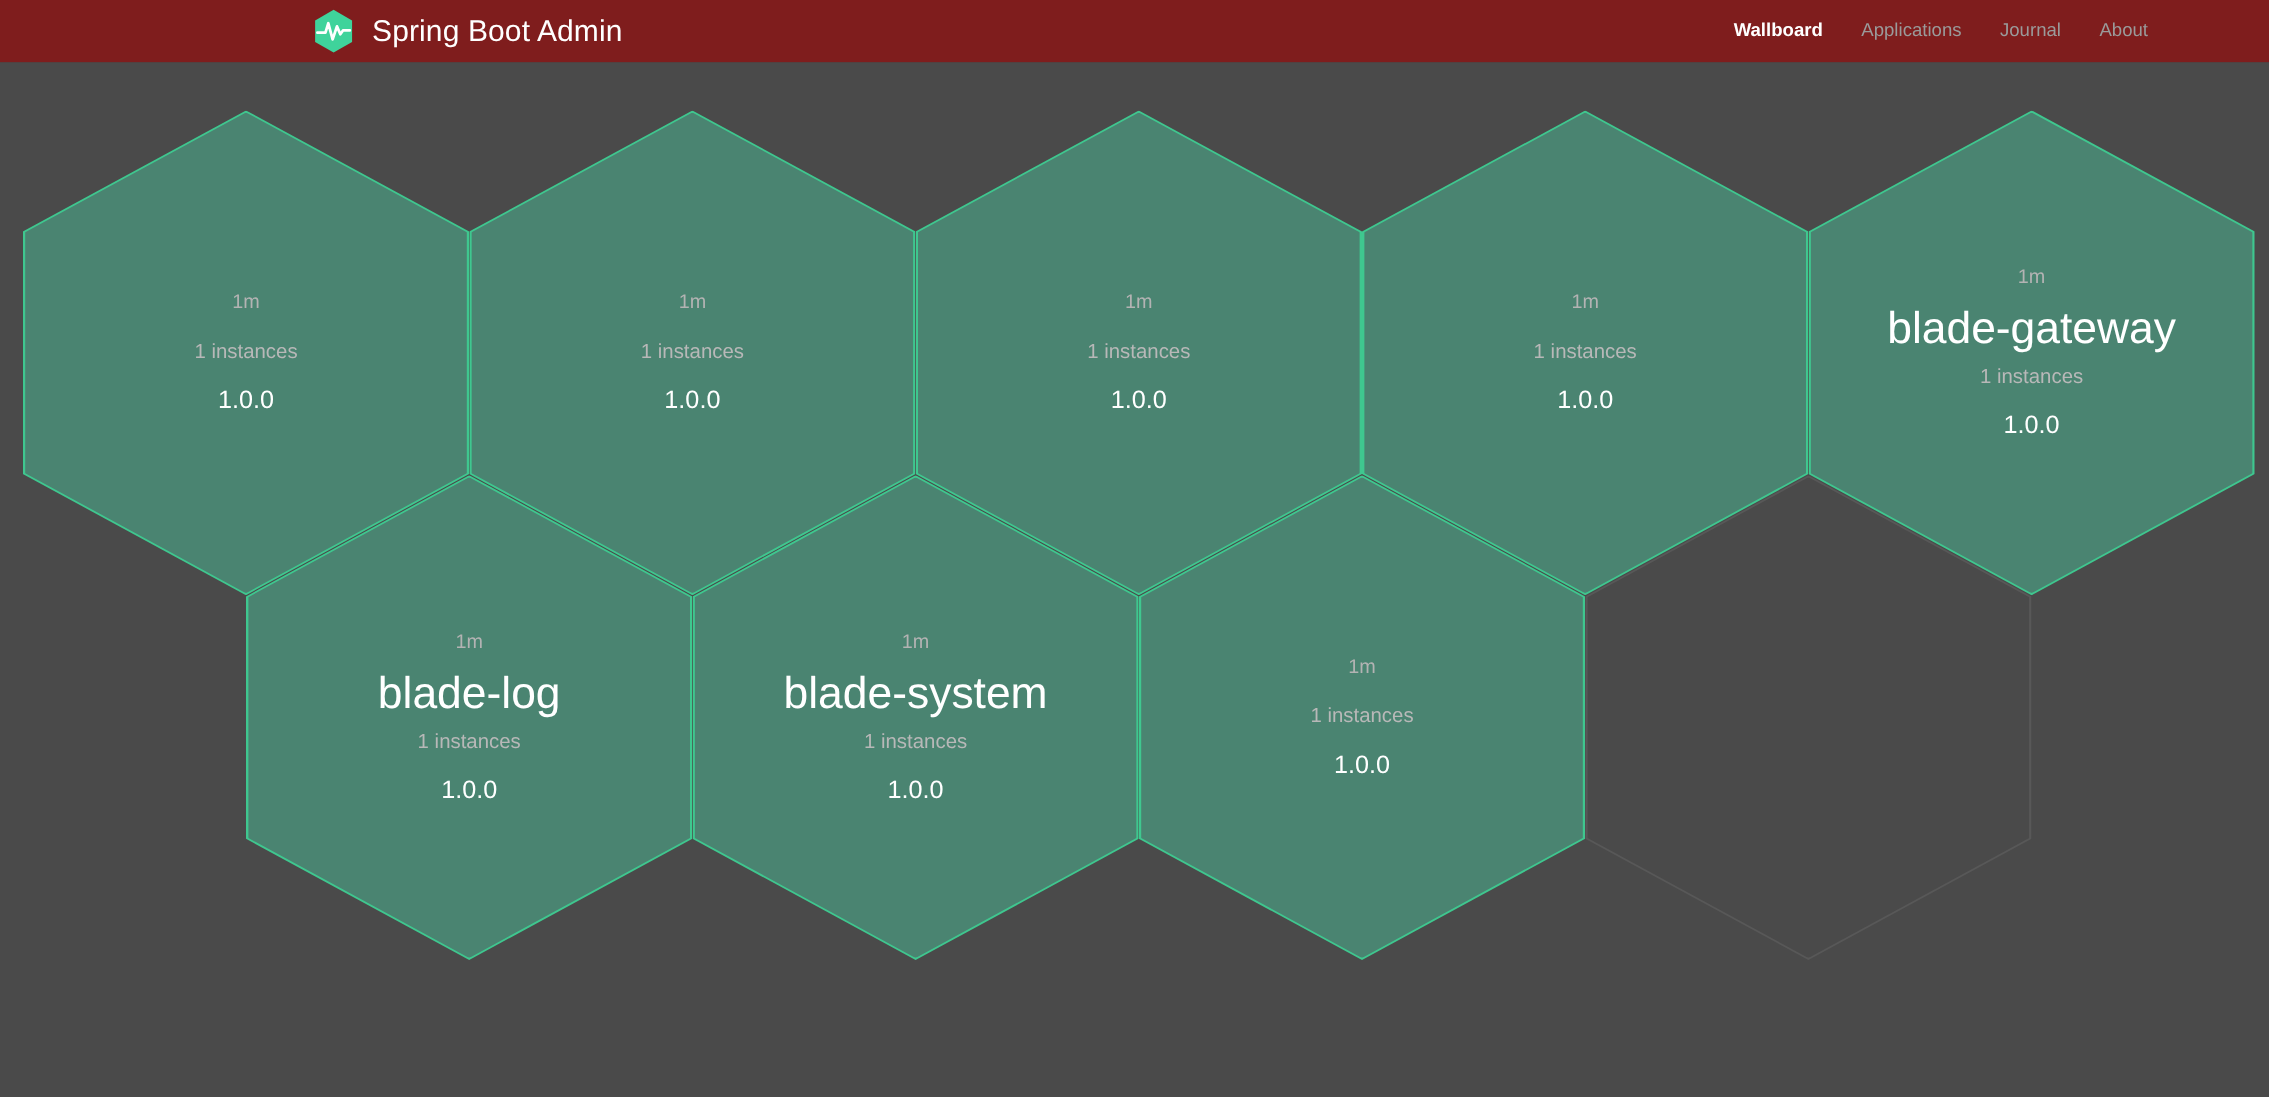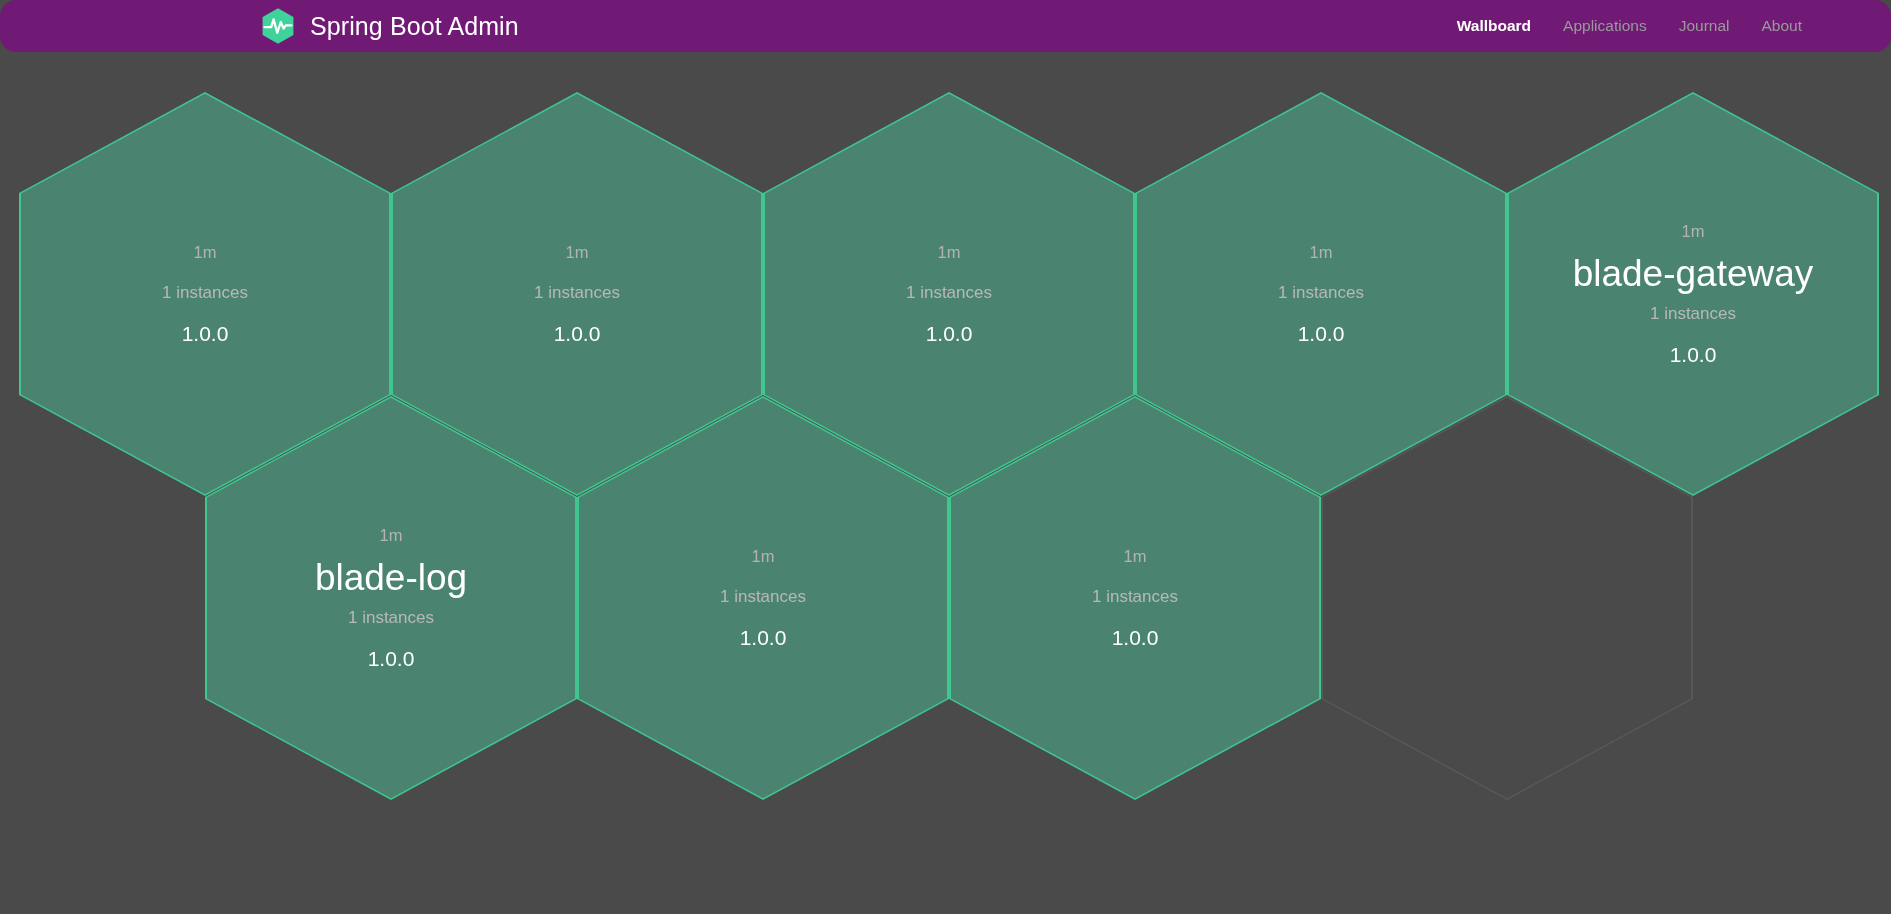--- a/index.html
+++ b/index.html
@@ -10,24 +10,23 @@
     overflow: hidden;
     background: #4a4a4a;
     font-family: "Liberation Sans", "DejaVu Sans", sans-serif;
   }
 
   
   .navbar {
     position: relative;
     width: 1891px;
     height: 52px;
-    background: #701a75;
-    display: flex;
-    align-items: center;
-    border-radius: 16px;
+    background: #7f1d1d;
+    display: flex;
+    align-items: center;
   }
 
   .brand {
     position: absolute;
     left: 258px;
     top: 0;
     height: 52px;
     display: flex;
     align-items: center;
     gap: 12px;
@@ -43,21 +42,21 @@
   .brand-title {
     color: #ffffff;
     font-size: 25px;
     font-weight: 400;
     letter-spacing: 0.1px;
     white-space: nowrap;
   }
 
   .nav-links {
     position: absolute;
-    right: 73px;
+    right: 85px;
     top: 0;
     height: 52px;
     display: flex;
     align-items: center;
     gap: 0px;
   }
 
   .nav-link {
     color: #9a9a9a;
     font-size: 15.5px;
@@ -219,20 +218,21 @@
         <div class="hex-inner">
           <div class="hex-uptime">1m</div>
           <div class="hex-name">blade-log</div>
           <div class="hex-instances">1 instances</div>
           <div class="hex-version">1.0.0</div>
         </div>
       </div>
       <div class="hex" style="left: 577px; top: 344px;">
         <div class="hex-inner">
           <div class="hex-uptime">1m</div>
+          <div class="hex-name">blade-system</div>
           <div class="hex-instances">1 instances</div>
           <div class="hex-version">1.0.0</div>
         </div>
       </div>
       <div class="hex" style="left: 949px; top: 344px;">
         <div class="hex-inner">
           <div class="hex-uptime">1m</div>
           <div class="hex-instances">1 instances</div>
           <div class="hex-version">1.0.0</div>
         </div>

